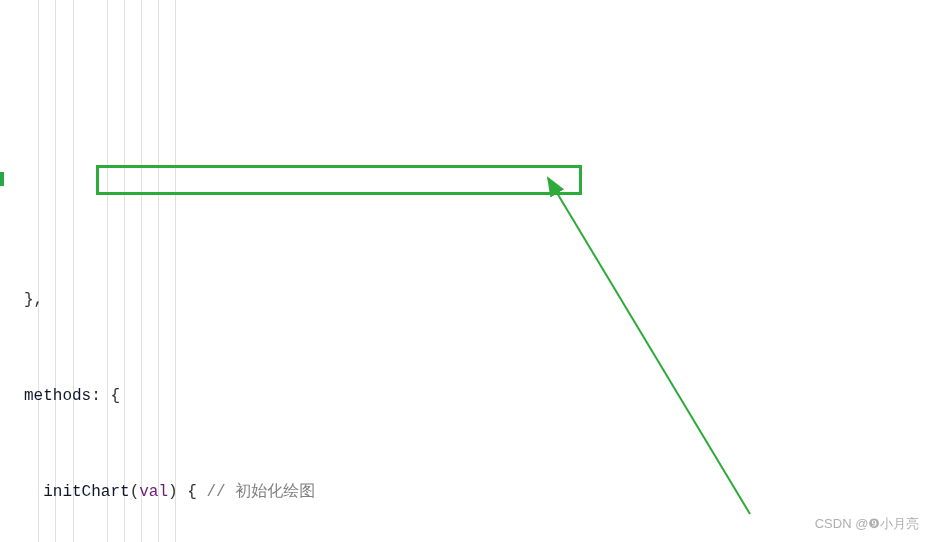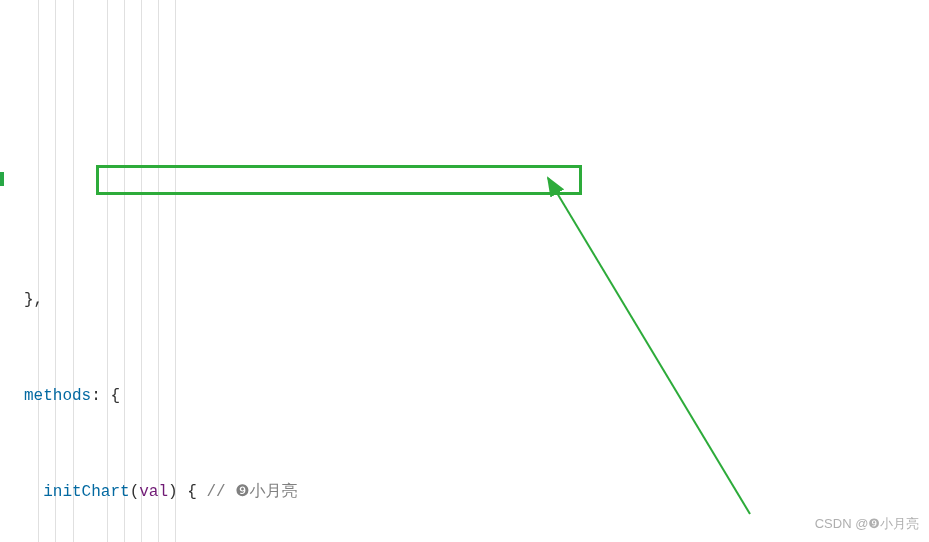--- a/index.html
+++ b/index.html
@@ -20,21 +20,21 @@
     padding: 0 0 0 24px;
     white-space: pre;
   }
   .line {
     position: relative;
     height: 24px;
   }
   .line span { white-space: pre; }
   
   .c-default { color: #303030; }
-  .c-purple  { color: #0369a1; }  
+  .c-purple  { color: #0f172a; }  
   .c-kw      { color: #701a75; }
   .c-comment { color: #808080; }
 
   
   .hl-box {
     position: absolute;
     border: 3px solid #2dab3a;
     height: 24px;
     box-sizing: border-box;
     z-index: 5;
@@ -87,21 +87,21 @@
   <div class="guide" style="left:107px"></div>
   <div class="guide" style="left:124px"></div>
   <div class="guide" style="left:141px"></div>
   <div class="guide" style="left:158px"></div>
   <div class="guide" style="left:175px"></div>
 
   <div class="line"><span class="c-default">},</span></div>
 
   <div class="line"><span class="c-purple">methods</span><span class="c-default">: {</span></div>
 
-  <div class="line"><span>  </span><span class="c-purple">initChart</span><span class="c-default">(</span><span class="c-kw">val</span><span class="c-default">) { </span><span class="c-comment">// ❾小月亮</span></div>
+  <div class="line"><span>  </span><span class="c-purple">initChart</span><span class="c-default">(</span><span class="c-kw">val</span><span class="c-default">) { </span><span class="c-comment">// 初始化绘图</span></div>
 
   
 
   
 
   
 
   
 
   

